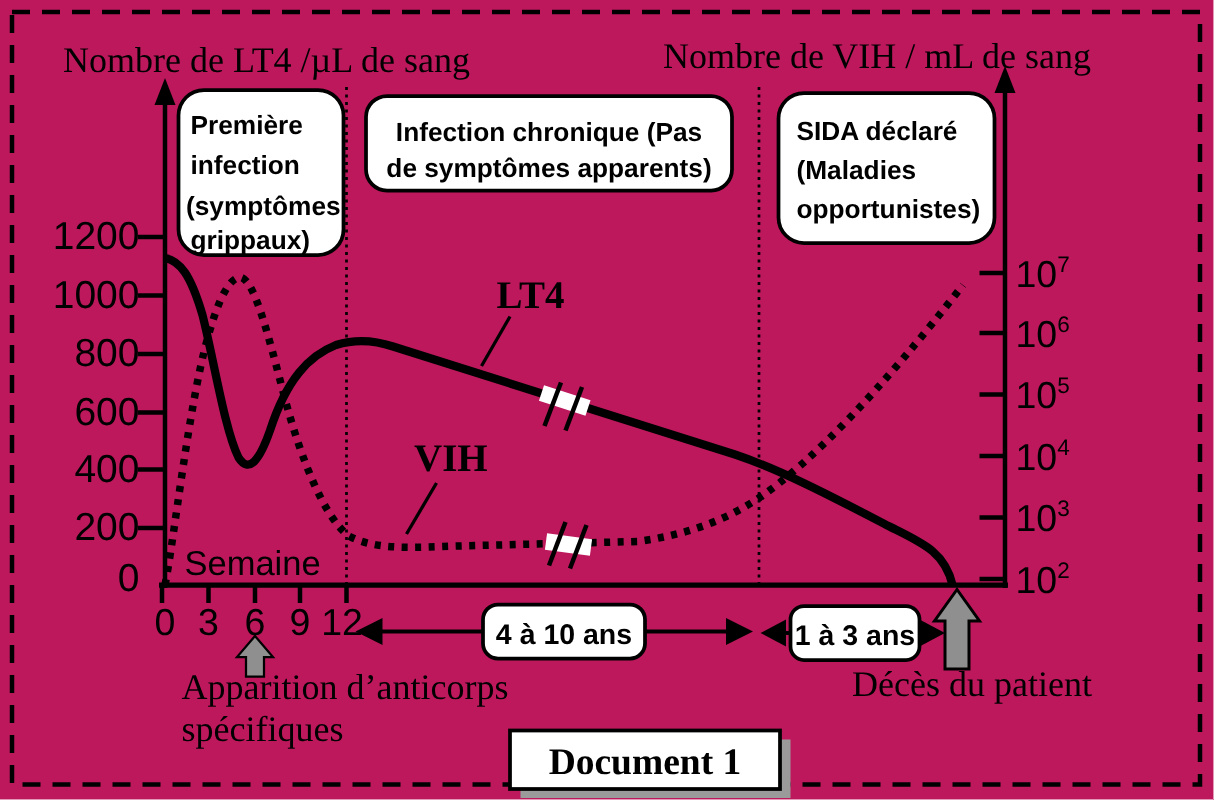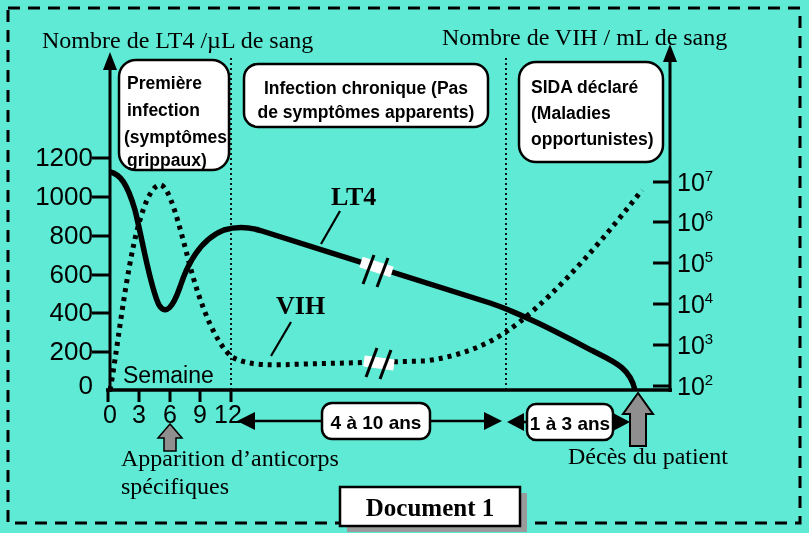--- a/index.html
+++ b/index.html
@@ -1,16 +1,16 @@
 <!DOCTYPE html>
 <html><head>
 <meta charset="utf-8">
 <style>
   html,body{margin:0;padding:0;background:#fff;}
-  #stage{position:relative;width:809px;height:533px;background:#5eead4;overflow:hidden;}
+  #stage{position:relative;width:809px;height:533px;background:#be185d;overflow:hidden;}
   svg{position:absolute;left:0;top:0;}
   .serif{font-family:"Liberation Serif","DejaVu Serif",serif;}
   .sans{font-family:"Liberation Sans","DejaVu Sans",sans-serif;}
   text{fill:#000;}
 </style>
 </head>
 <body>
 
 <div id="stage">
 <svg width="809" height="533" viewBox="0 0 809 533" xmlns="http://www.w3.org/2000/svg">

